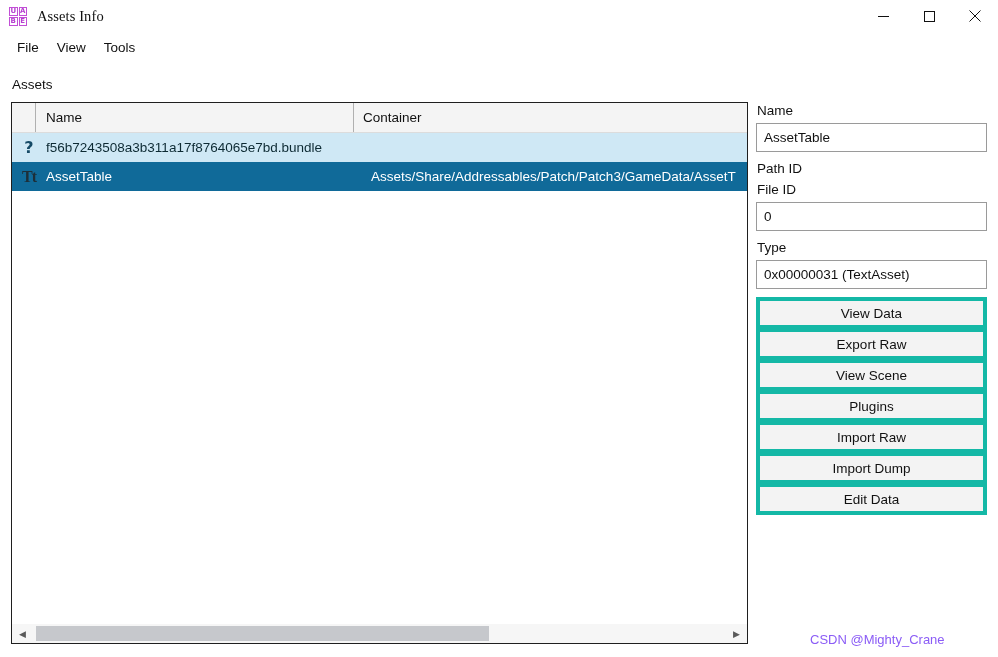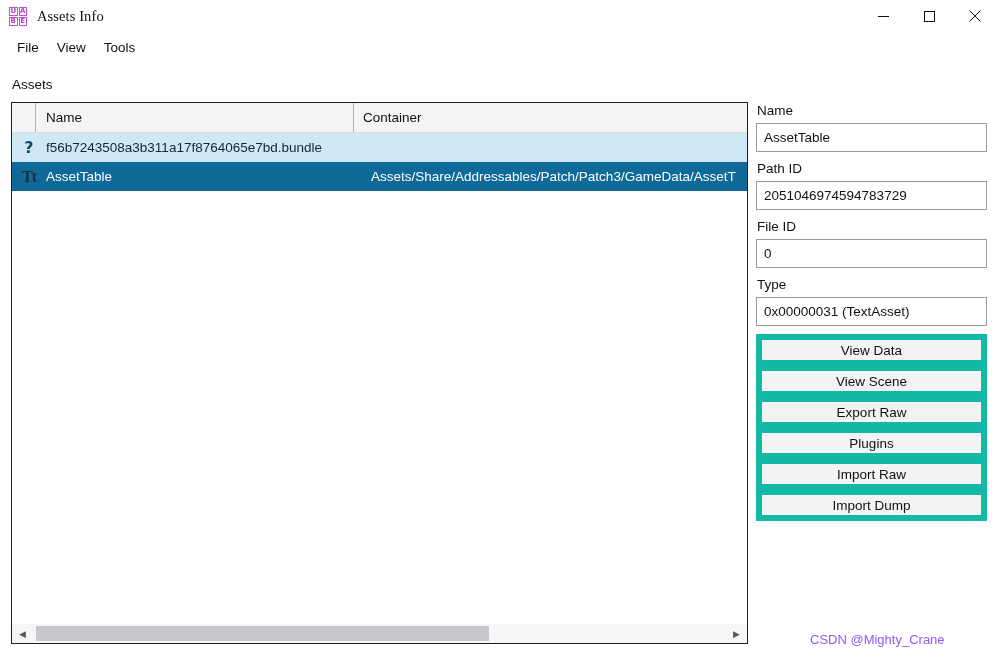--- a/index.html
+++ b/index.html
@@ -235,21 +235,21 @@
     font-size: 13.5px;
     color: #111111;
     margin-bottom: 8px;
     white-space: nowrap;
     overflow: hidden;
   }
   .btn-stack { margin-top: 2px; }
   .side-btn {
     width: 231px; height: 32px;
     box-sizing: border-box;
-    border: 6px solid #14b8a6;
+    border: 4px solid #14b8a6;
     background: #f3f3f3;
     display: flex;
     align-items: center;
     justify-content: center;
     font-size: 13.5px;
     color: #111111;
     margin-bottom: -1px;
     cursor: default;
   }
 
@@ -339,32 +339,32 @@
   </div>
 
 </div>
 
 <div class="side-panel">
 
   <div class="field-label">Name</div>
   <div class="field-box">AssetTable</div>
 
   <div class="field-label">Path ID</div>
-  <div class="field-box">2051046974594783729</div>
 
   <div class="field-label">File ID</div>
   <div class="field-box">0</div>
 
   <div class="field-label">Type</div>
   <div class="field-box">0x00000031 (TextAsset)</div>
 
   <div class="btn-stack">
     <div class="side-btn">View Data</div>
+    <div class="side-btn">Export Raw</div>
     <div class="side-btn">View Scene</div>
-    <div class="side-btn">Export Raw</div>
     <div class="side-btn">Plugins</div>
     <div class="side-btn">Import Raw</div>
     <div class="side-btn">Import Dump</div>
+    <div class="side-btn">Edit Data</div>
   </div>
 
 </div>
 
 <div class="watermark">CSDN @Mighty_Crane</div>
 
 </body></html>

